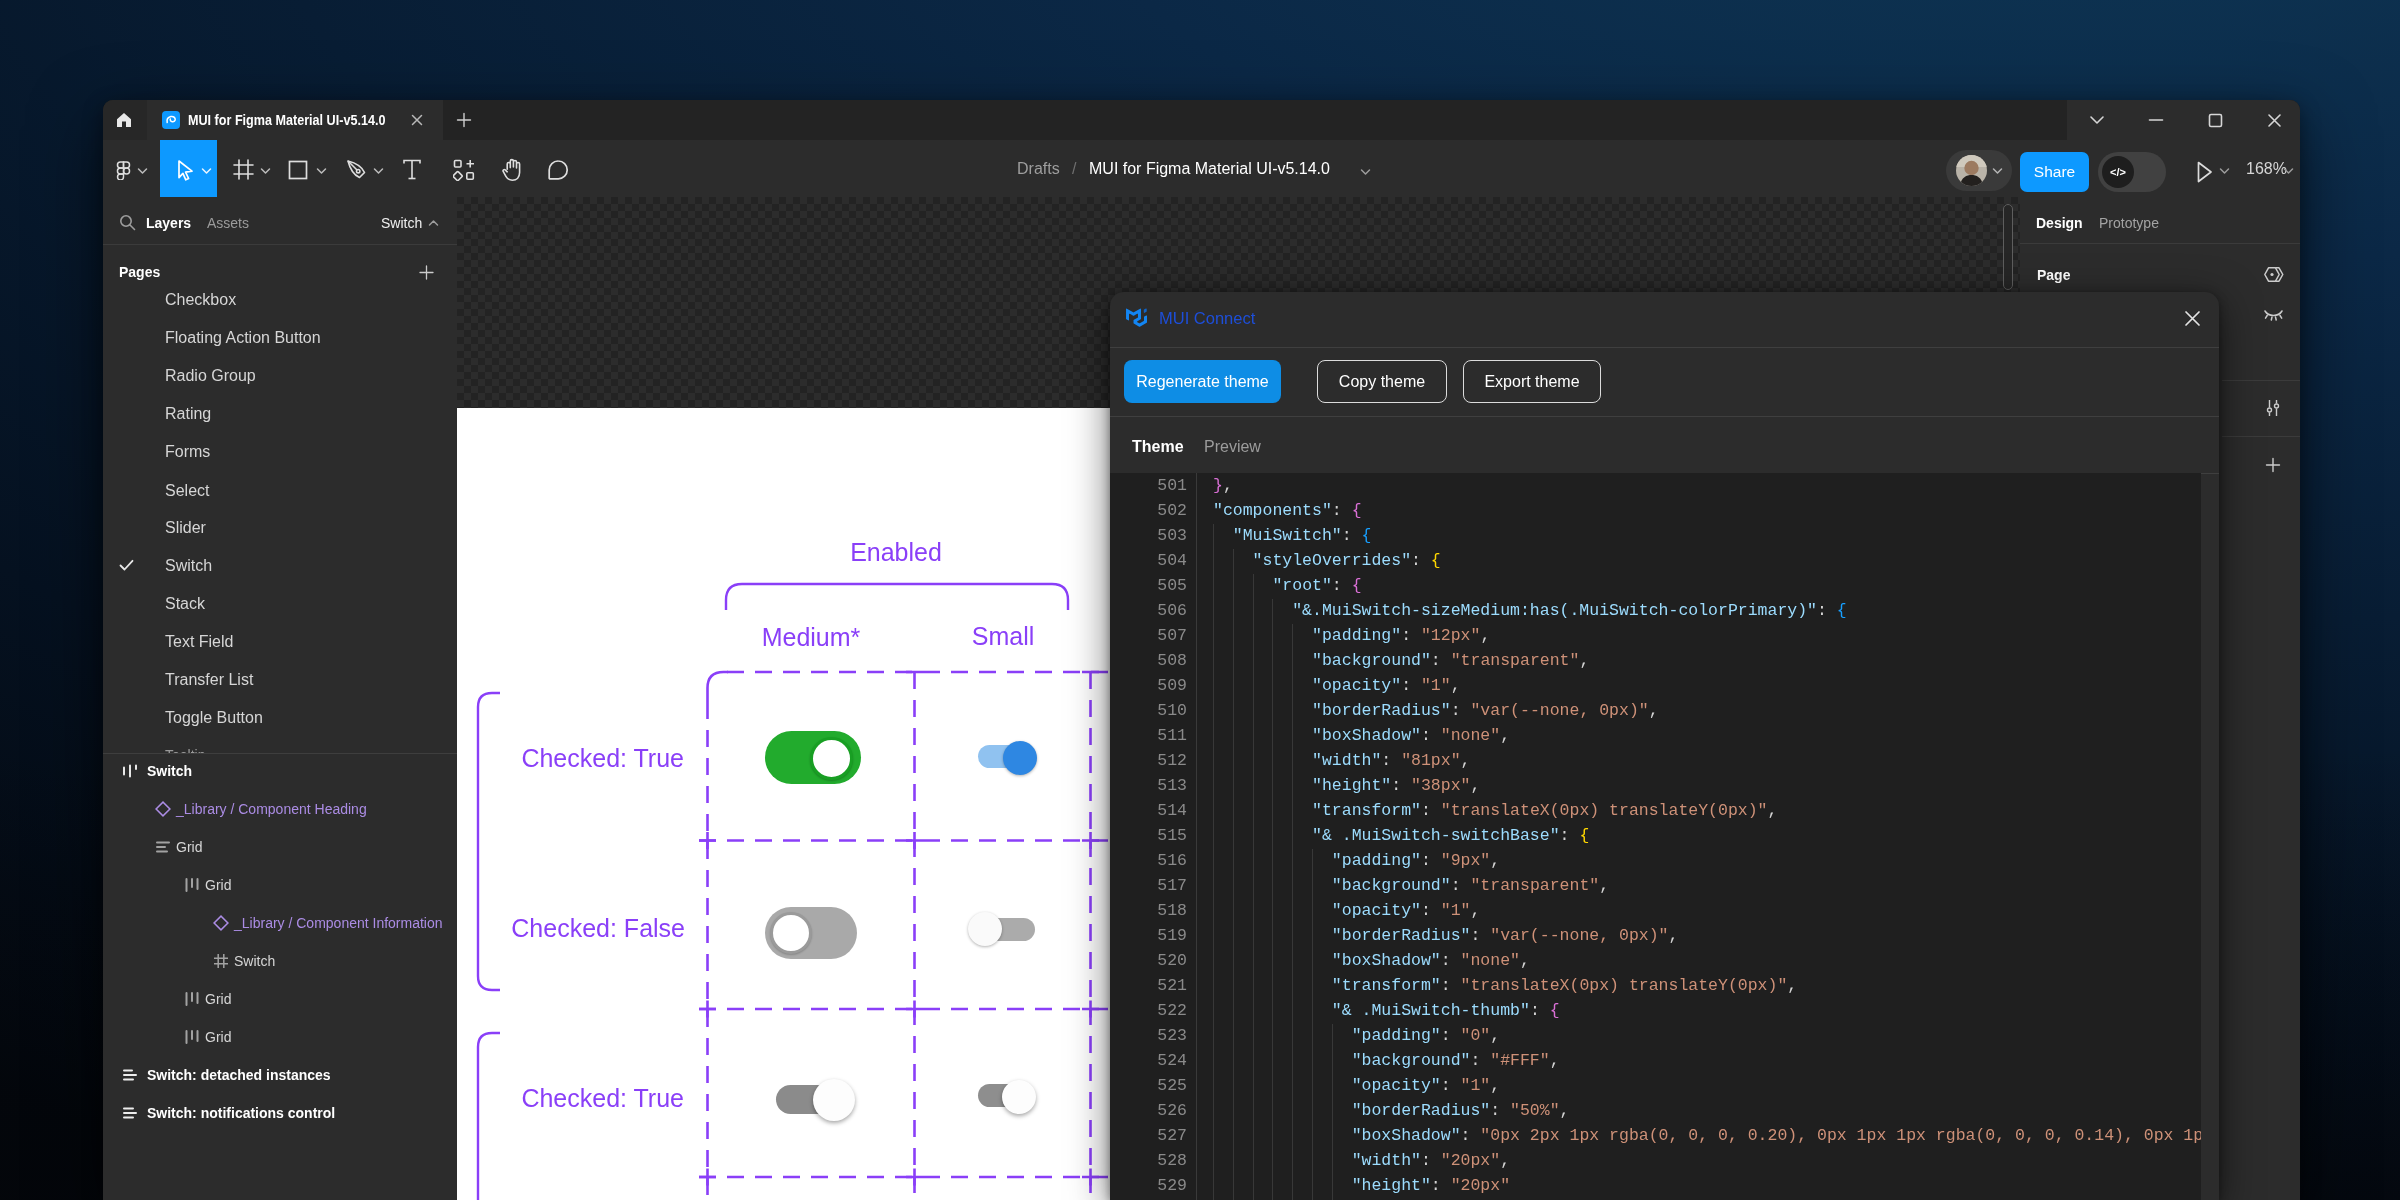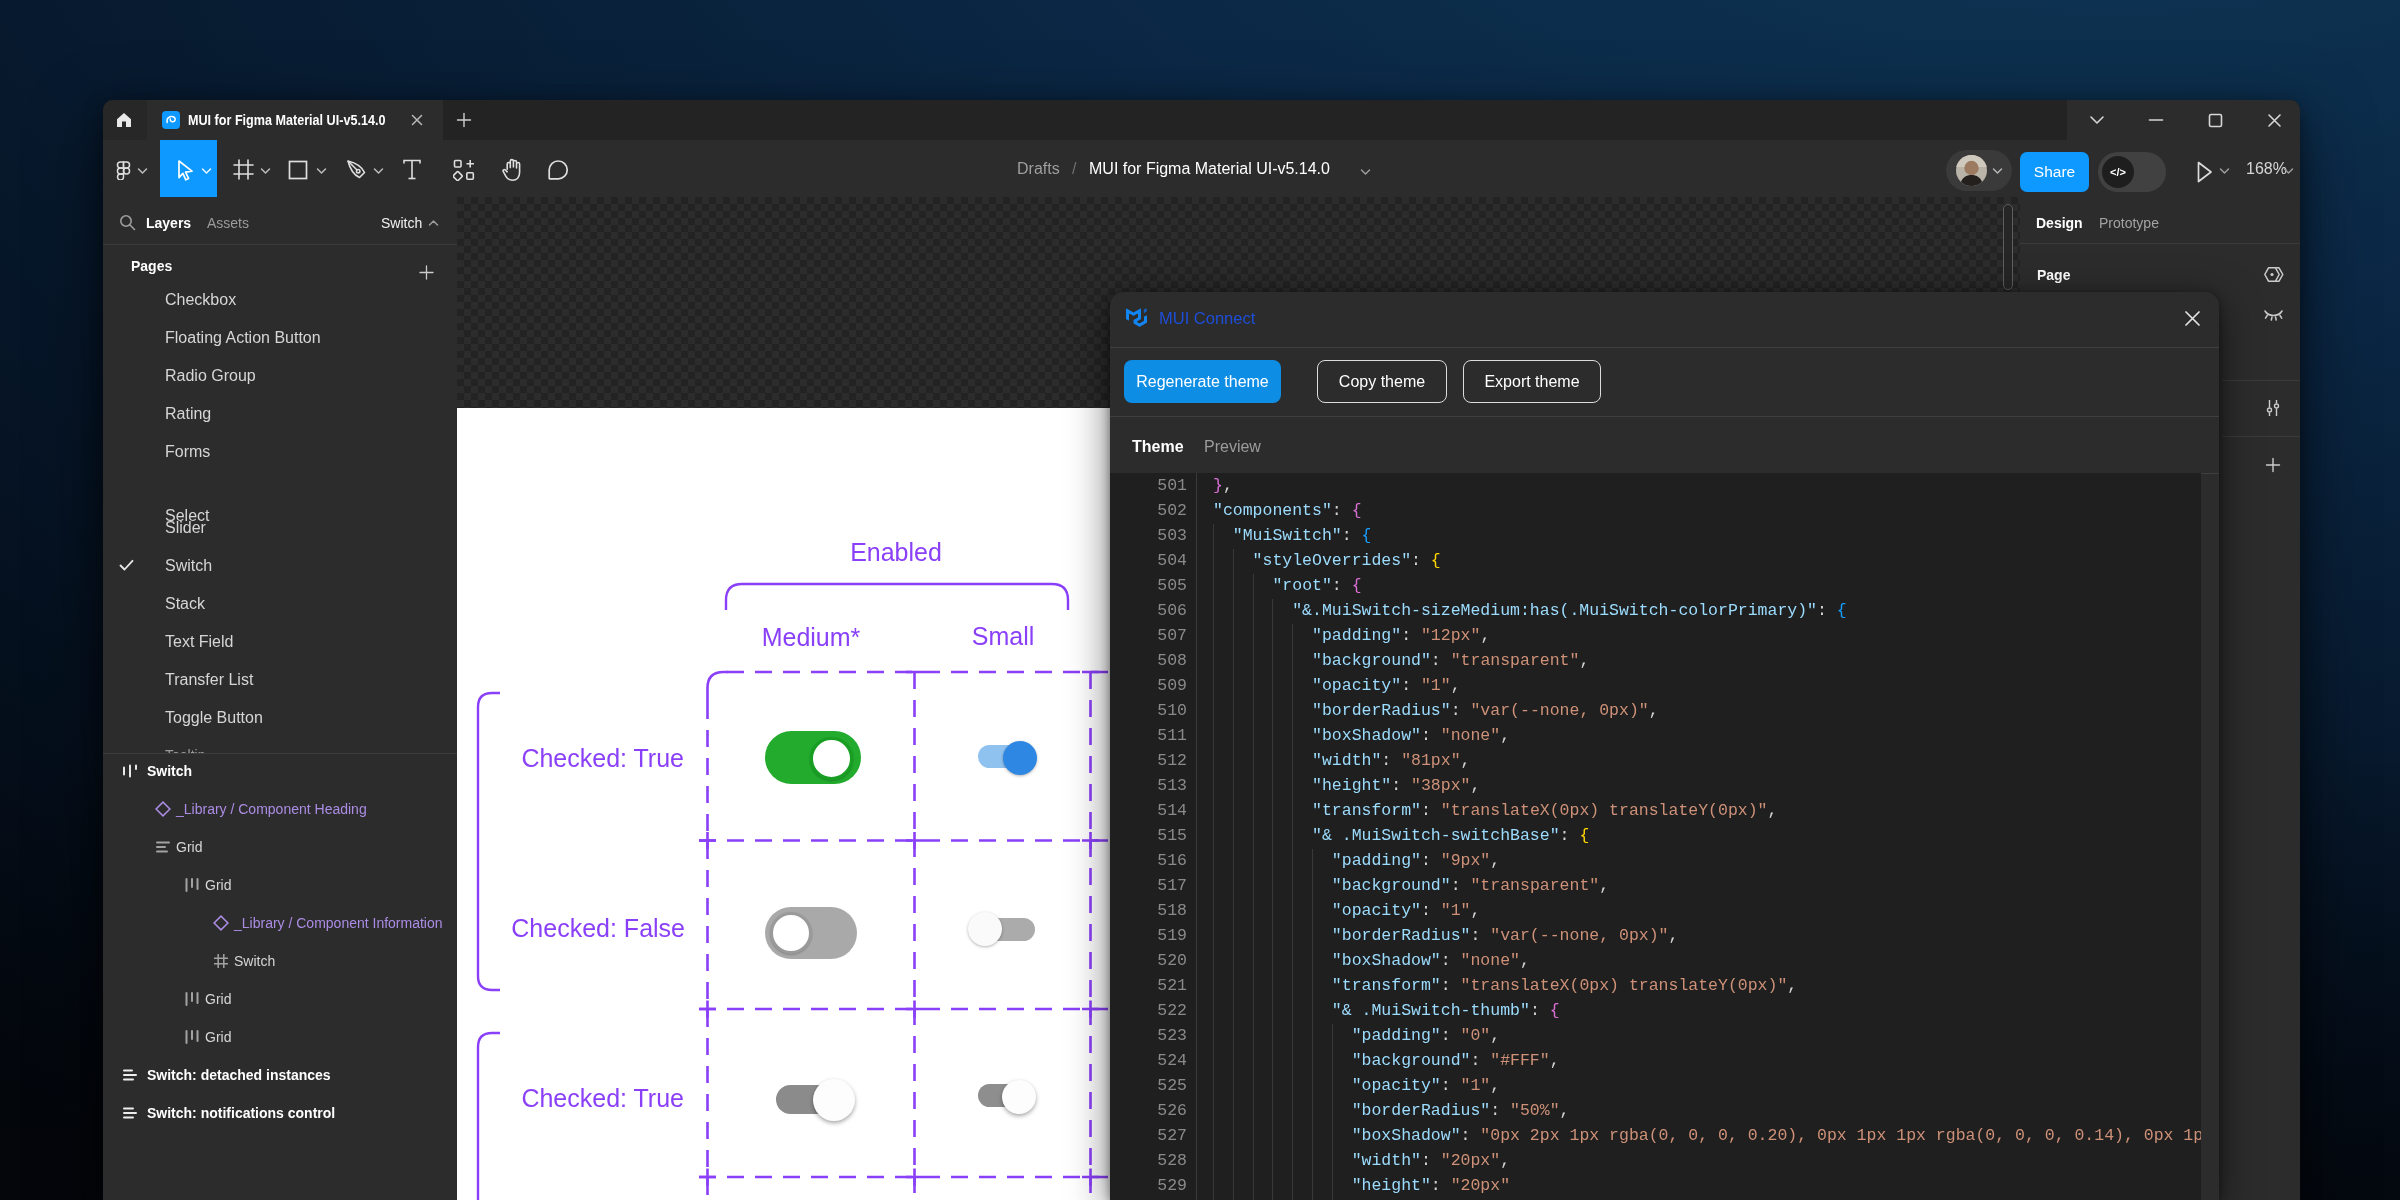--- a/index.html
+++ b/index.html
@@ -212,30 +212,30 @@
   <circle cx="7" cy="7" r="5.2" fill="none" stroke="#9e9e9e" stroke-width="1.6"></circle>
   <path d="M11 11 L15.5 15.5" stroke="#9e9e9e" stroke-width="1.6" stroke-linecap="round"></path>
 </svg>
 <div class="titem boldw" style="left:146px;top:204px;">Layers</div>
 <div class="titem" style="left:207px;top:204px;color:#9b9b9b;">Assets</div>
 <div class="titem" style="left:381px;top:204px;color:#f0f0f0;">Switch</div>
 <svg class="abs" style="left:428px;top:219px" width="11" height="8" viewBox="0 0 11 8">
     <path d="M1.5 6 L5.5 2 L9.5 6" fill="none" stroke="#9e9e9e" stroke-width="1.5" stroke-linecap="round" stroke-linejoin="round"></path>
   </svg>
 <div class="divh" style="left:103px;top:244px;width:354px;"></div>
-<div class="titem boldw" style="left:119px;top:247px;margin-left:12px;">Pages</div>
+<div class="titem boldw" style="left:119px;top:253px;">Pages</div>
 <svg class="abs" style="left:419px;top:265px" width="15" height="15" viewBox="0 0 15 15">
     <path d="M7.5 1 V14 M1 7.5 H14" stroke="#cccccc" stroke-width="1.3" stroke-linecap="round"></path>
   </svg>
 <div class="sitem" style="top:281px;">Checkbox</div>
 <div class="sitem" style="top:319px;">Floating Action Button</div>
 <div class="sitem" style="top:357px;">Radio Group</div>
 <div class="sitem" style="top:395px;">Rating</div>
 <div class="sitem" style="top:433px;">Forms</div>
-<div class="sitem" style="top:497px;">Select</div>
+<div class="sitem" style="top:472px;">Select</div>
 <div class="sitem" style="top:509px;">Slider</div>
 <svg class="abs" style="left:119px;top:559px" width="15" height="13" viewBox="0 0 15 13">
     <path d="M1.5 6.5 L5.5 10.5 L13.5 1.8" fill="none" stroke="#e8e8e8" stroke-width="1.8" stroke-linecap="round" stroke-linejoin="round"></path>
   </svg>
 <div class="sitem" style="top:547px;">Switch</div>
 <div class="sitem" style="top:585px;">Stack</div>
 <div class="sitem" style="top:623px;">Text Field</div>
 <div class="sitem" style="top:661px;">Transfer List</div>
 <div class="sitem" style="top:699px;">Toggle Button</div>
 <div class="abs" style="left:165px;top:747px;width:200px;height:6px;overflow:hidden;color:#9a9a9a;font-size:14px;">Tooltip</div>

